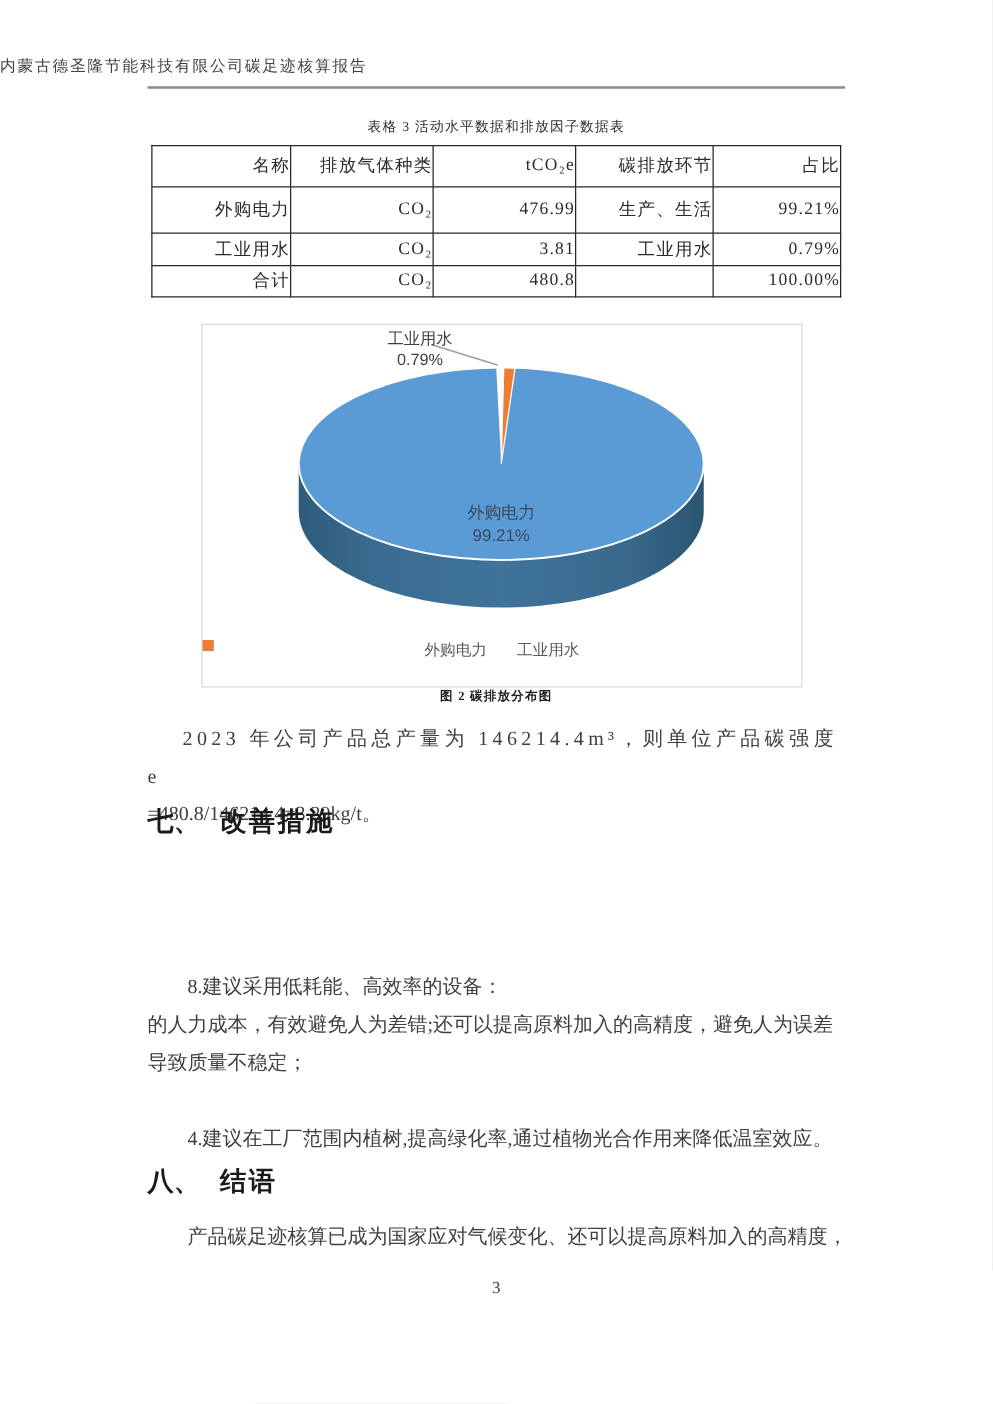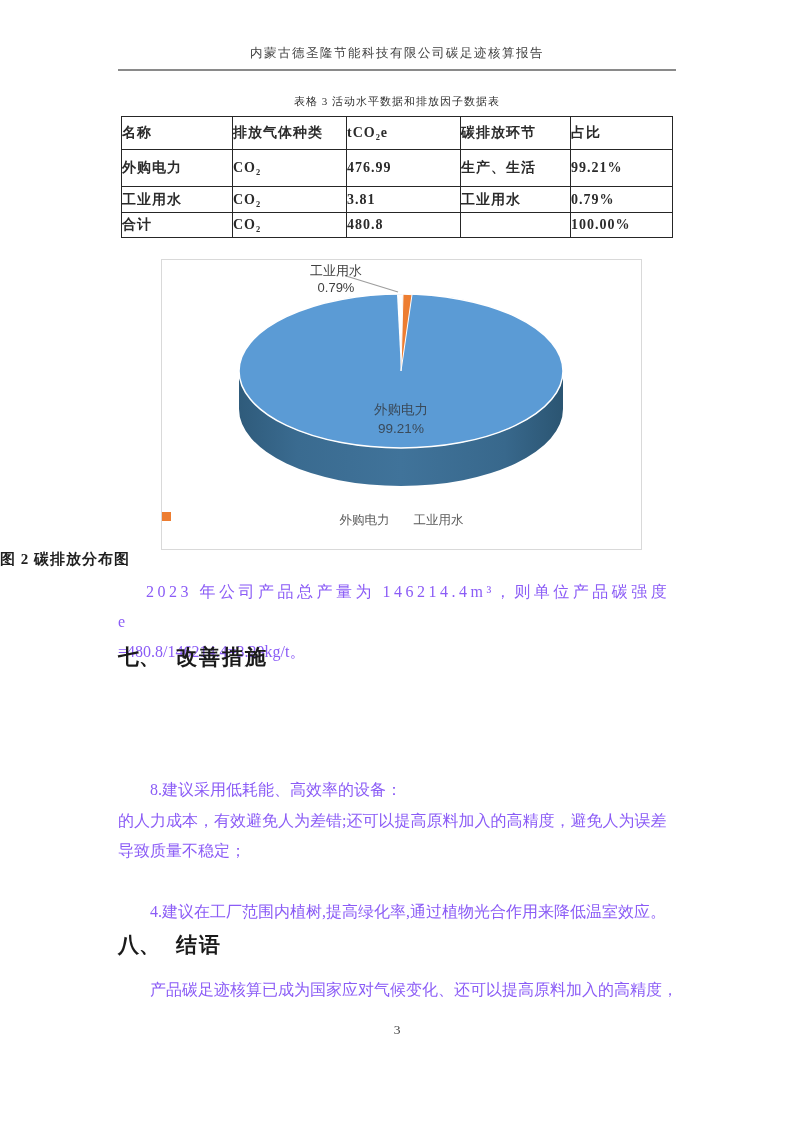--- a/index.html
+++ b/index.html
@@ -2,52 +2,52 @@
 <html><head>
 <meta charset="utf-8">
 <style>
   html,body { margin:0; padding:0; background:#e8e8e8; }
   .page {
     position:relative; width:794px; height:1123px; margin:0 auto;
     background:#ffffff; overflow:hidden;
     font-family:"Liberation Serif", serif; color:#3d3d3d;
   }
   
-  .hdr-title { position:absolute; top:45px; left:0; width:100%; text-align:center;
+  .hdr-title { position:absolute; top:45px; left:0; width:100%; text-align:left;
     font-size:12.5px; color:#3f3f3f; letter-spacing:1.5px; }
   .hdr-rule { position:absolute; top:69px; left:118px; width:558px; height:2px;
     background:#8a8a8a; }
   
   .tbl-title { position:absolute; top:94px; left:0; width:100%; text-align:center;
     font-size:11px; color:#2f2f2f; letter-spacing:1px; }
   table.data { position:absolute; top:116px; left:121px; width:551px;
     border-collapse:collapse; table-layout:fixed; font-size:14px; color:#2b2b2b; }
   table.data th, table.data td {
-    border:1.6px solid #262626; text-align:left; vertical-align:middle;
-    font-weight:bold; padding:0; letter-spacing:1px; }
+    border:1.6px solid #262626; text-align:right; vertical-align:middle;
+    font-weight:normal; padding:0; letter-spacing:1px; }
   tr.rh  { height:33px; }
   tr.r1  { height:37px; }
   tr.r2  { height:26px; }
   tr.r3  { height:25px; }
   
   .chart-frame { position:absolute; top:259px; left:161px; width:479px; height:289px;
     border:1px solid #d9d9d9; background:#fff; font-family:"Liberation Sans", sans-serif; }
   .chart-frame svg { position:absolute; top:0; left:0; }
   .callout { position:absolute; top:2px; left:132px; width:84px; text-align:center;
     font-size:13px; line-height:17px; color:#404040; }
   .inside-label { position:absolute; top:140px; left:139px; width:200px; text-align:center;
     font-size:13.5px; line-height:19px; color:#3a4a5a; }
   .legend { position:absolute; left:0; bottom:20px; width:100%; display:flex;
     justify-content:center; align-items:center; gap:24px; font-size:12.5px; color:#595959; }
   .legend-item { display:flex; align-items:center; gap:6px; }
-  .fig-caption { position:absolute; top:550px; left:0; width:100%; 
-    font-weight:bold; font-size:15px; color:#1f1f1f; letter-spacing:1px; }
+  .fig-caption { position:absolute; top:550px; left:0; width:100%; text-align:center;
+    font-weight:bold; font-size:10px; color:#1f1f1f; letter-spacing:1px; }
   
   .para { position:absolute; left:118px; width:560px; font-size:16px;
-    line-height:30px; color:#8b5cf6; }
+    line-height:30px; color:#404040; }
   .para .first { text-indent:32px; }
   .intro-l1 { text-indent:28px; letter-spacing:3.5px; }
   .heading { position:absolute; left:118px; font-size:21px; line-height:26px;
     font-weight:bold; color:#1a1a1a; }
   .heading .ttl { margin-left:16px; letter-spacing:2px; }
   .page-num { position:absolute; top:1022px; left:0; width:100%; text-align:center;
     font-size:13.5px; color:#3f3f3f; }
 </style>
 </head>
 <body>

